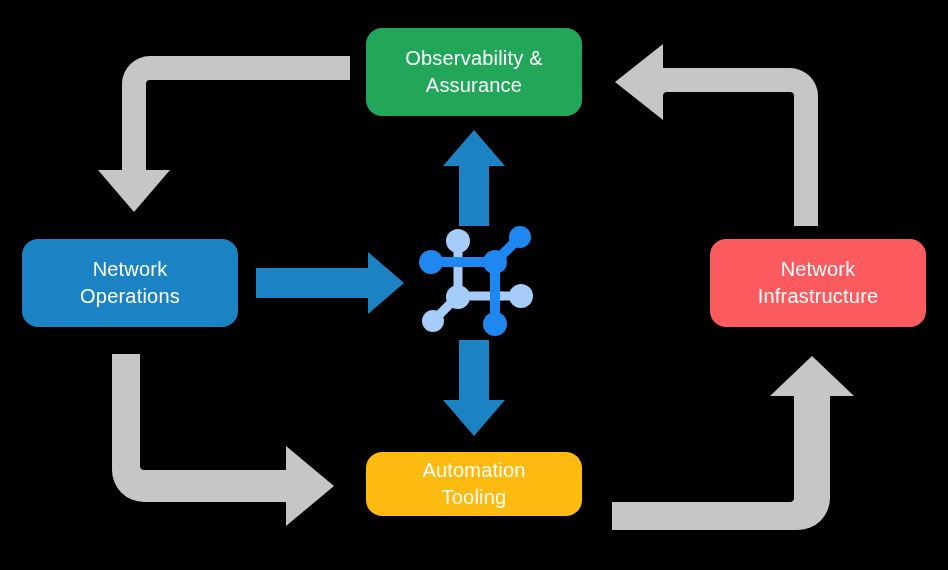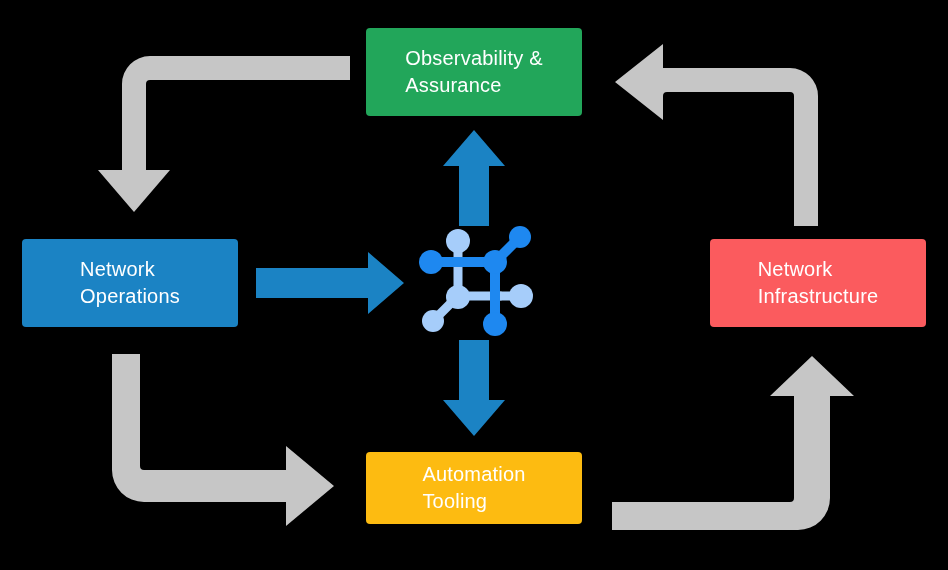--- a/index.html
+++ b/index.html
@@ -20,21 +20,22 @@
     left: 0;
     top: 0;
     width: 948px;
     height: 570px;
   }
   .node-box {
     position: absolute;
     display: flex;
     align-items: center;
     justify-content: center;
-    border-radius: 4px;
+    text-align: center;
+    border-radius: 16px;
     color: #ffffff;
     font-size: 20px;
     line-height: 1.35;
     font-weight: 400;
     letter-spacing: 0.2px;
     box-sizing: border-box;
     padding: 4px 10px;
     white-space: pre-line;
   }
   #node-observability {
@@ -43,21 +44,21 @@
   }
   #node-operations {
     left: 22px;   top: 239px; width: 216px; height: 88px;
     background: #1B83C4;
   }
   #node-infrastructure {
     left: 710px;  top: 239px; width: 216px; height: 88px;
     background: #FB5B5E;
   }
   #node-automation {
-    left: 366px;  top: 452px; width: 216px; height: 72px;
+    left: 366px;  top: 452px; width: 216px; height: 64px;
     background: #FDBB11;
   }
 </style>
 </head>
 <body>
 
 <div id="stage">
 
   <svg id="flow-svg" viewBox="0 0 948 570">
 

